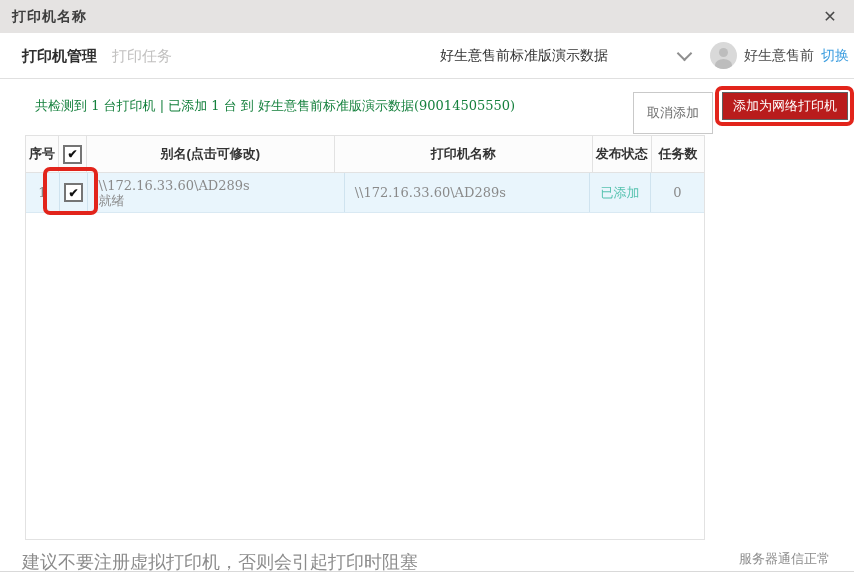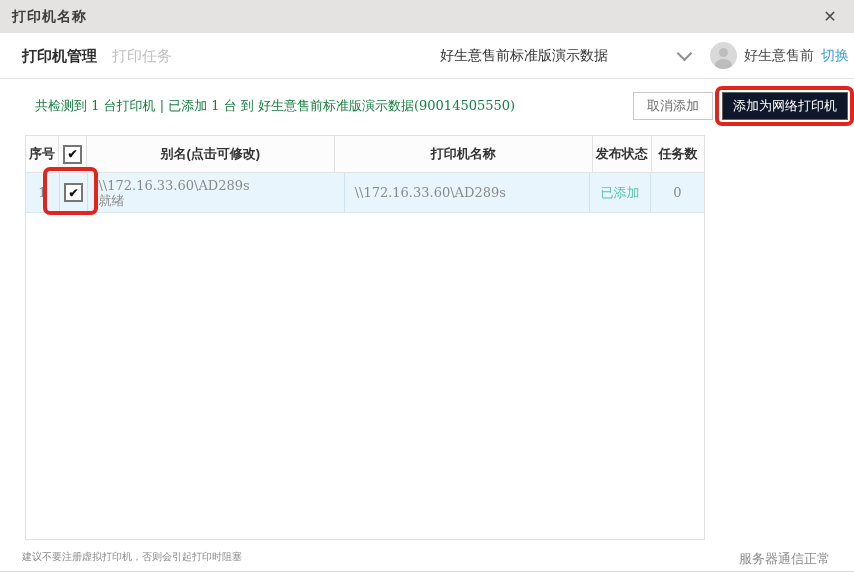--- a/index.html
+++ b/index.html
@@ -24,22 +24,22 @@
   .avatar .head{position:absolute;left:9px;top:6px;width:9px;height:9px;border-radius:50%;background:#bdbdbd;}
   .avatar .torso{position:absolute;left:5px;top:17px;width:17px;height:12px;border-radius:50% 50% 0 0;background:#bdbdbd;}
   .username{font-size:14px;color:#4a4a4a;}
   .switch{font-size:14px;color:#3f9fe0;cursor:pointer;}
 
   
   .statusline{position:absolute;left:35px;top:97px;font-size:13px;color:#15803d;font-family:"DejaVu Serif","Liberation Serif",serif;}
 
   
   .btn{position:absolute;box-sizing:border-box;font-size:13px;cursor:pointer;font-family:"Liberation Sans",sans-serif;}
-  .btn-cancel{left:633px;top:92px;width:80px;height:28px;background:#ffffff;border:1px solid #c9c9c9;color:#6e6e6e;}
-  .btn-add{left:722px;top:92px;width:126px;height:28px;background:#0f172a;border:1px solid #5e5f61;color:#ffffff;}
+  .btn-cancel{left:633px;top:92px;width:80px;height:42px;background:#ffffff;border:1px solid #c9c9c9;color:#6e6e6e;}
+  .btn-add{left:722px;top:92px;width:126px;height:28px;background:#b91c1c;border:1px solid #5e5f61;color:#ffffff;}
 
   
   .table{position:absolute;left:25px;top:135px;width:680px;height:405px;border:1px solid #e2e2e2;box-sizing:border-box;background:#fff;}
   .thead{display:flex;height:37px;background:#fcfcfc;border-bottom:1px solid #e2e2e2;box-sizing:border-box;}
   .th{display:flex;align-items:center;justify-content:center;font-size:13px;font-weight:bold;color:#333;border-right:1px solid #e2e2e2;box-sizing:border-box;}
   .th:last-child{border-right:none;}
   .trow{display:flex;height:40px;background:#e9f5fc;border-bottom:1px solid #d9e9f3;box-sizing:border-box;font-family:"DejaVu Serif","Liberation Serif",serif;}
   .td{display:flex;align-items:center;justify-content:center;font-size:13px;color:#8a8a8a;border-right:1px solid #cfe3ef;box-sizing:border-box;}
   .td:last-child{border-right:none;}
   .c-index{width:38px;}
@@ -54,21 +54,21 @@
 
   .checkbox{width:15px;height:15px;border:2px solid #757575;background:#fff;display:flex;align-items:center;justify-content:center;cursor:pointer;box-sizing:content-box;}
   .checkbox i{font-style:normal;font-size:12px;line-height:12px;color:#101010;font-weight:bold;}
 
   
   .annotation{position:absolute;border:4px solid #e2241b;border-radius:7px;box-sizing:border-box;pointer-events:none;}
   .ann-add{left:715px;top:86px;width:139px;height:40px;}
   .ann-check{left:43px;top:167px;width:55px;height:48px;}
 
   
-  .footer-left{position:absolute;left:22px;top:550px;font-size:10px;color:#8c8c8c;font-family:"DejaVu Serif","Liberation Serif",serif;}
+  .footer-left{position:absolute;left:22px;top:550px;font-size:18px;color:#8c8c8c;font-family:"DejaVu Serif","Liberation Serif",serif;}
   .footer-right{position:absolute;right:24px;top:550px;font-size:13px;color:#8c8c8c;font-family:"DejaVu Serif","Liberation Serif",serif;}
   .bottomline{position:absolute;left:0;top:571px;width:854px;height:1px;background:#d9d9d9;}
 </style>
 </head>
 <body>
 
 <div class="window">
 
   <div class="titlebar">
     <span class="title">打印机名称</span>

